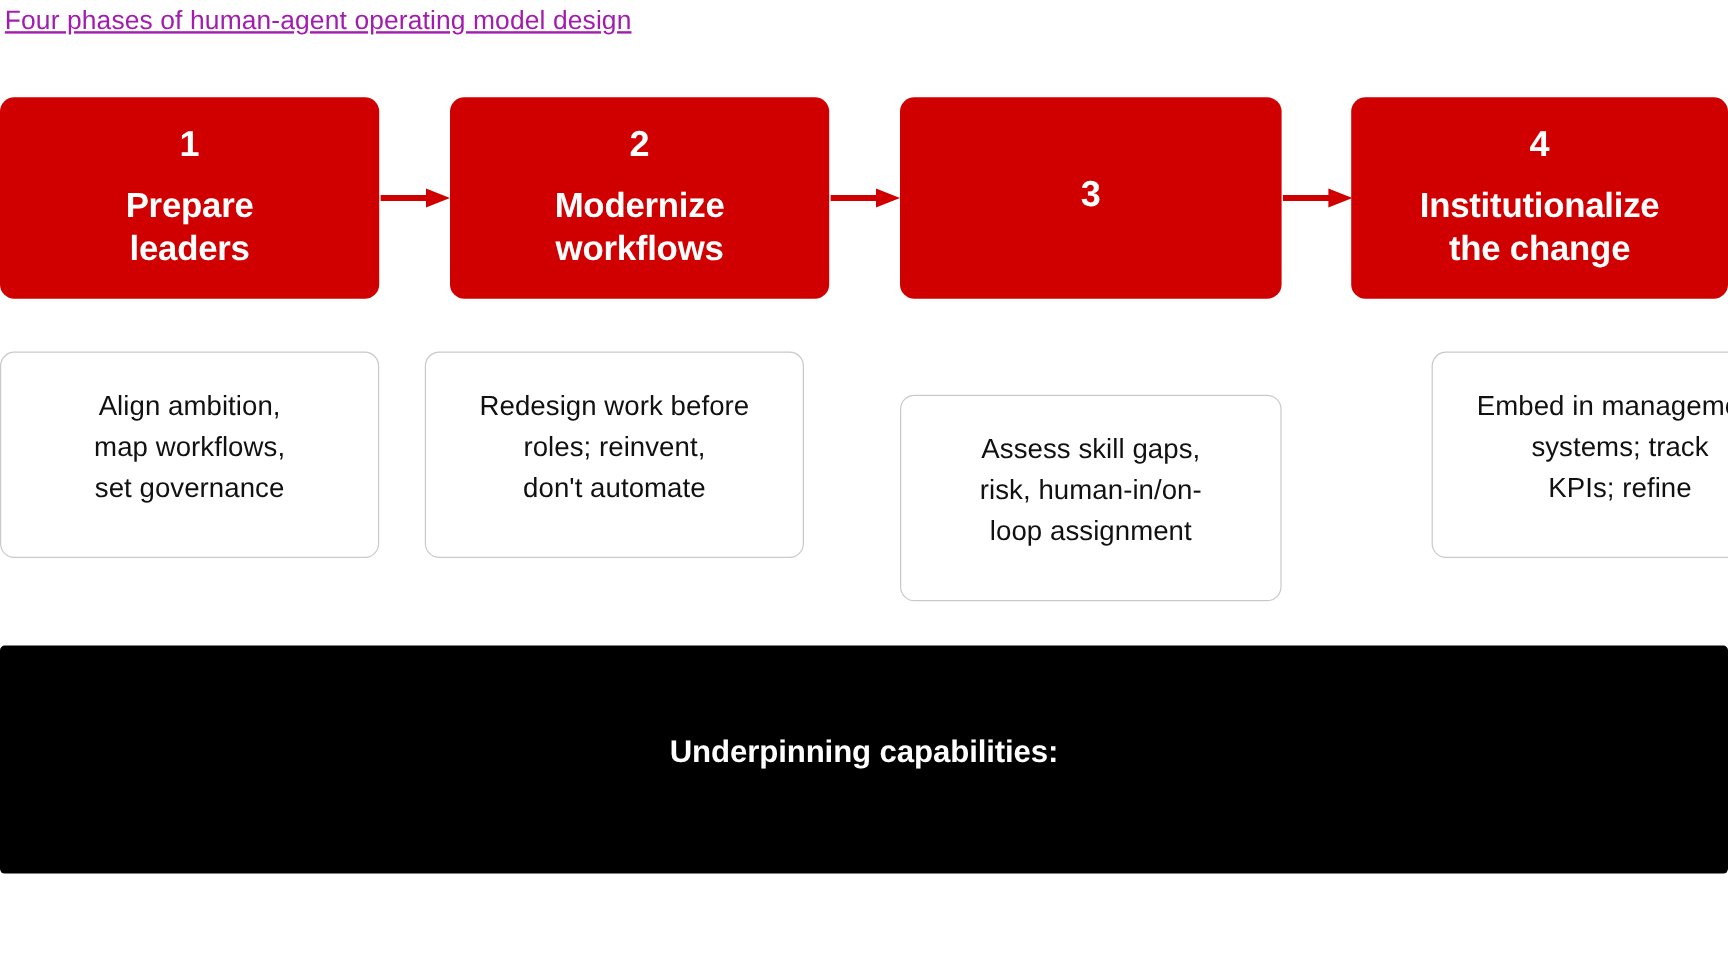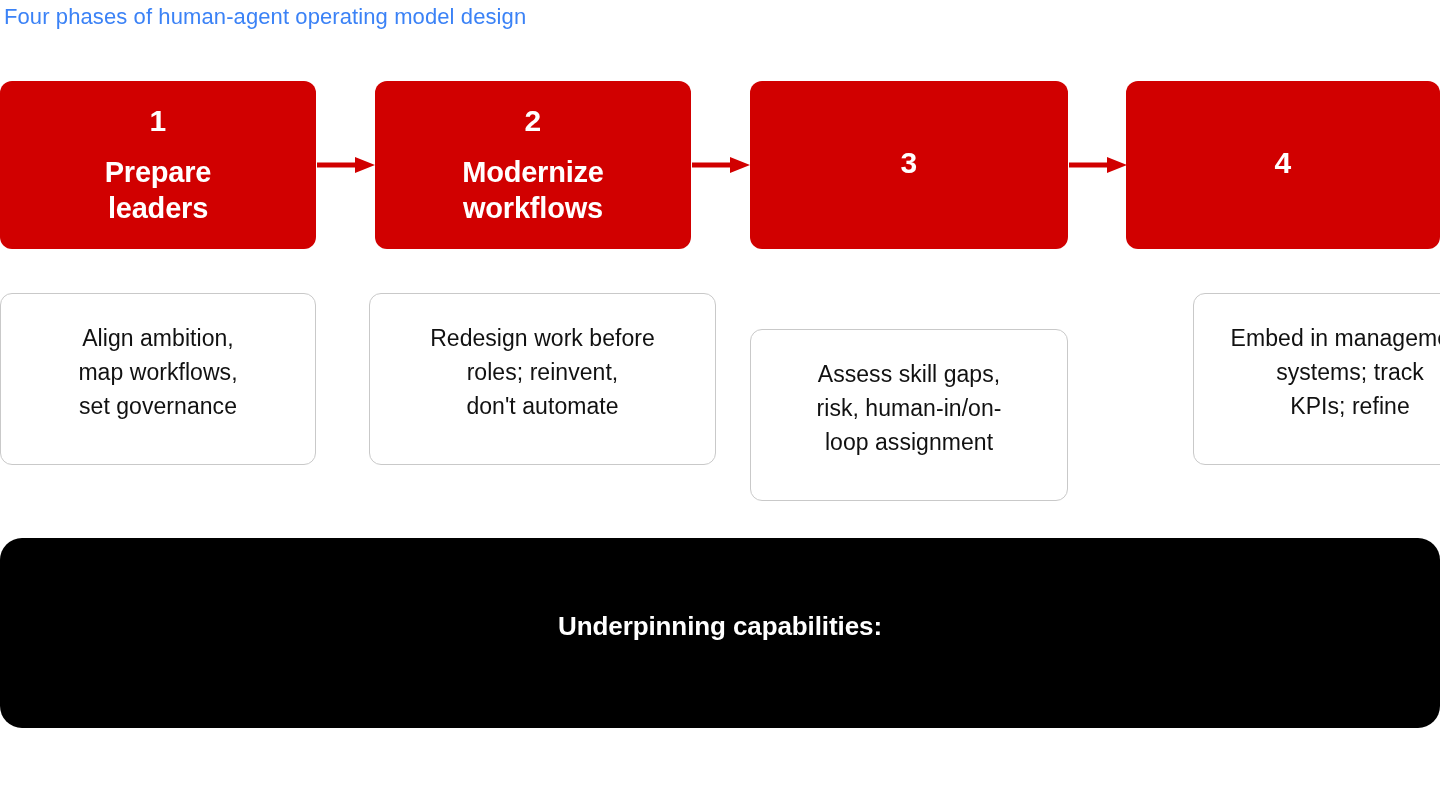--- a/index.html
+++ b/index.html
@@ -16,23 +16,24 @@
     position: relative;
   }
 
   .page-title {
     position: absolute;
     left: 4px;
     top: 3px;
     font-size: 22px;
     line-height: 28px;
     font-weight: 400;
-    color: #3b82f6;
+    color: #a21caf;
     letter-spacing: 0.1px;
     white-space: nowrap;
+    text-decoration: underline;
   }
 
   
   .phase-row {
     position: absolute;
     left: 0px;
     top: 81px;
     width: 1440px;
     height: 168px;
   }
@@ -108,33 +109,33 @@
   .desc-box .txt {
     font-size: 23px;
     line-height: 34px;
     color: #111111;
     font-weight: 400;
     white-space: pre-line;
     letter-spacing: 0.05px;
   }
 
   .dbox-1 { left: 0px;    width: 316px; }
-  .dbox-2 { left: 369px;  width: 347px; }
+  .dbox-2 { left: 354px;  width: 316px; }
   .dbox-3 { left: 750px;  width: 318px; margin-top: 36px; }
   .dbox-4 { left: 1193px; width: 314px; }
 
   
   .footer-banner {
     position: absolute;
     left: 0px;
     top: 538px;
     width: 1440px;
     height: 190px;
     background: #000000;
-    border-radius: 22px;
+    border-radius: 4px;
     color: #ffffff;
     box-sizing: border-box;
     display: flex;
     flex-direction: column;
     align-items: center;
     justify-content: center;
     padding: 0 30px;
     text-align: center;
   }
   .footer-banner .fb-title {
@@ -192,20 +193,22 @@
 
   <div class="arrow arrow-3">
     <svg width="58" height="18" viewBox="0 0 58 18" aria-hidden="true">
       <line x1="0" y1="9" x2="40" y2="9" stroke="#D10000" stroke-width="5"></line>
       <polygon points="38,1 58,9 38,17" fill="#D10000"></polygon>
     </svg>
   </div>
 
   <div class="phase-box box-4">
     <div class="num">4</div>
+    <div class="ttl">Institutionalize
+the change</div>
   </div>
 
 </div>
 
 <div class="desc-row">
 
   <div class="desc-box dbox-1">
     <div class="txt">Align ambition,
 map workflows,
 set governance</div>

